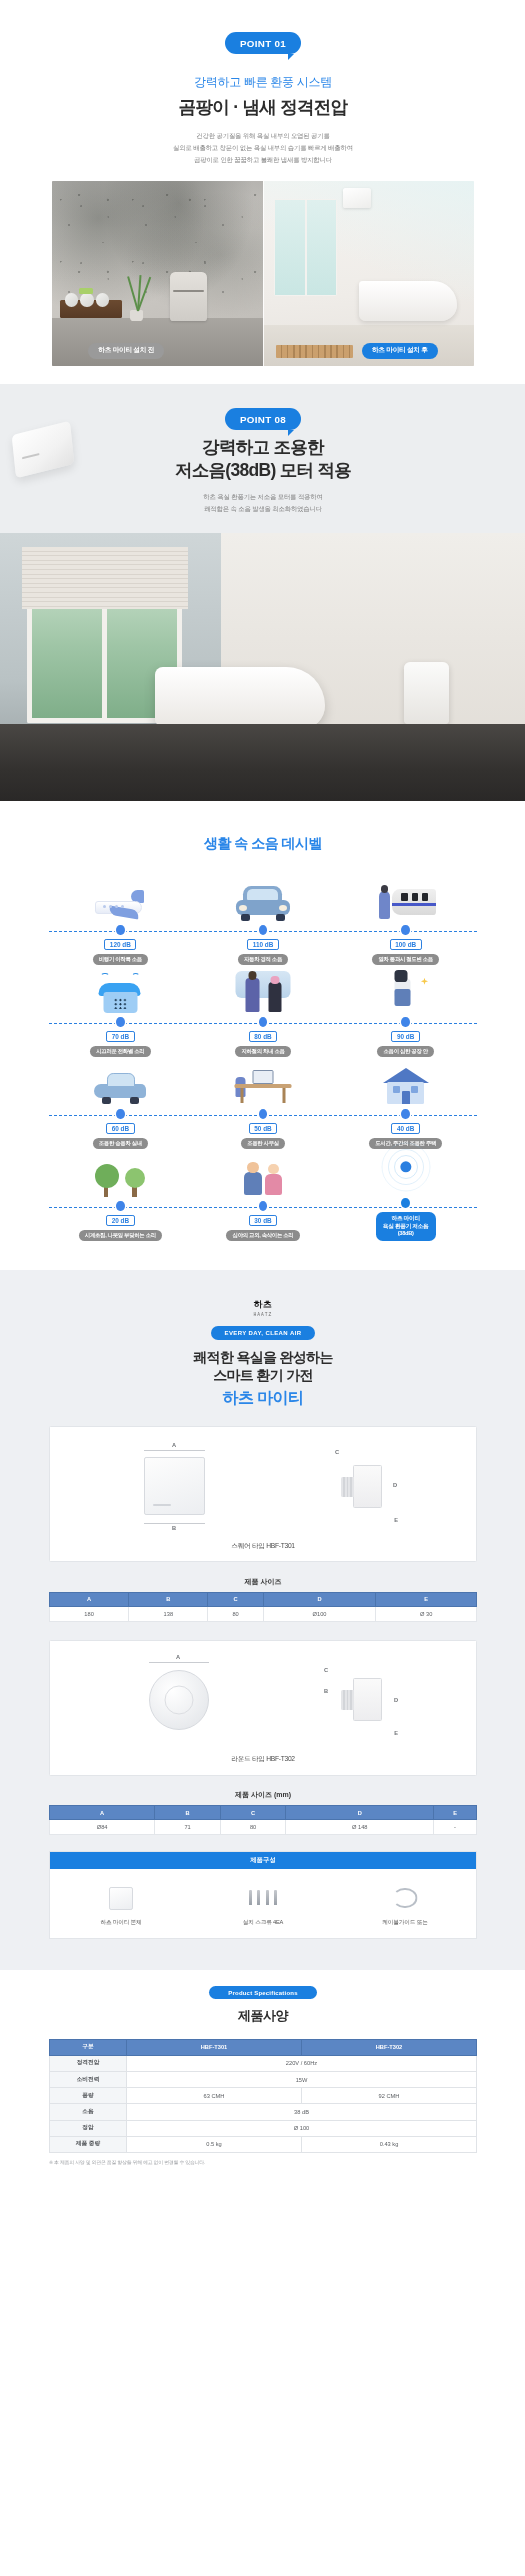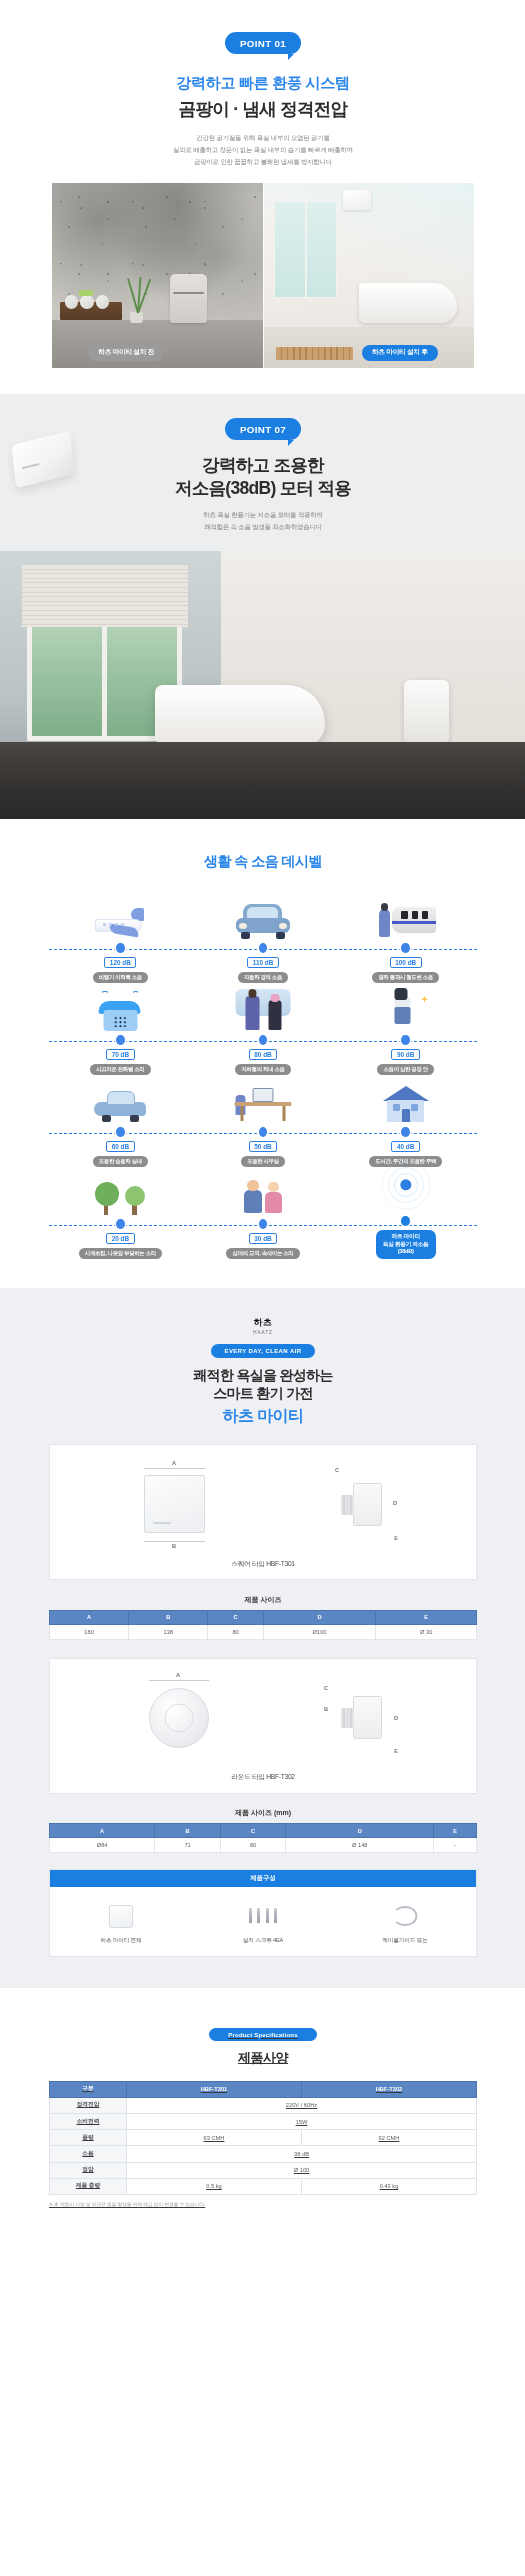--- a/index.html
+++ b/index.html
@@ -15,26 +15,26 @@
     display:inline-block; position:relative;
     background:#1a7fe0; color:#fff; font-weight:bold; font-size:9.8px;
     letter-spacing:0.3px; padding:5.7px 15.5px 5.7px 15.5px; border-radius:11.3px 11.3px 11.3px 11.3px;
   }
   .point-badge:after{
     content:""; position:absolute; right:7.2px; bottom:-5.7px;
     border-left:6.7px solid #1a7fe0; border-bottom:6.2px solid transparent;
   }
 
   .sec-head{ text-align:center; }
-  .kicker{ color:#2a86e8; font-size:15px; font-weight:bold; letter-spacing:-0.3px; }
+  .kicker{ color:#2a86e8; font-size:12px; font-weight:normal; letter-spacing:-0.3px; }
   .headline{ font-size:17.5px; font-weight:bold; color:#2c2c2c; letter-spacing:-0.7px; line-height:1.28; }
   .subcopy{ font-size:6.4px; color:#7d7d7d; line-height:1.85; letter-spacing:-0.2px; }
 
   
-  #point01{ padding:32px 0 26px; background:#fff; }
+  #point01{ padding:32px 0 18px; background:#fff; }
   #point01 .kicker{ margin-top:19.6px; }
   #point01 .headline{ margin-top:5.2px; }
   #point01 .subcopy{ margin-top:11.3px; }
 
   .photo{ position:relative; width:422px; margin:15.5px auto 0; height:185px;
           border-radius:1px; overflow:hidden; }
 
   
   .bath-before{
     position:absolute; left:0; top:0; width:50%; height:100%;
@@ -144,21 +144,21 @@
     position:absolute; bottom:7.2px; color:#fff; font-size:6.7px; font-weight:bold;
     padding:3.6px 10.3px; border-radius:9.3px; letter-spacing:-0.3px; white-space:nowrap;
   }
   .tag.before{ left:36px; background:#9a9a9a; }
   .tag.after { right:36px; background:#1a7fe0; }
 
   
   #point02{ background:#eceef0; padding:24px 0 0; position:relative; }
   #point02 .inner{ text-align:center; position:relative; z-index:2; }
   #point02 .kicker{ margin-top:18.5px; }
-  #point02 .headline{ margin-top:14px; }
+  #point02 .headline{ margin-top:6px; }
   #point02 .subcopy{ margin-top:10.3px; padding-bottom:17.5px; }
   .ceiling-fan{
     position:absolute; left:13.4px; top:44px; width:60px; height:43px;
     background:linear-gradient(150deg,#ffffff 0%,#f2f2f2 60%,#e2e2e2 100%);
     border-radius:5.2px; transform:rotate(-14deg) skewX(-8deg);
     box-shadow:0 4.1px 9.3px rgba(0,0,0,.10); z-index:1;
   }
   .ceiling-fan:after{
     content:""; position:absolute; left:8.2px; top:24px; width:17.5px; height:1.5px;
     background:#c7c7c7; border-radius:1px;
@@ -331,21 +331,21 @@
   .ill-couple .b2{ position:absolute; right:8.2px; top:16.5px; width:16.5px; height:20.6px; background:#e38aa6; border-radius:5.2px 5.2px 2.1px 2.1px; }
 
   .ill-ripple{ width:62px; height:56px; }
   .ill-ripple .rg{ position:absolute; left:50%; top:50%; transform:translate(-50%,-50%);
      border:1.5px solid rgba(120,185,235,.5); border-radius:50%; }
   .ill-ripple .core{ position:absolute; left:50%; top:50%; transform:translate(-50%,-50%);
      width:11.3px; height:11.3px; border-radius:50%; background:#2a7fe0; }
 
   
   #product{ background:#eef0f3; padding:29px 0 31px; }
-  .brand{ text-align:center; color:#111; font-size:8.8px; font-weight:bold; letter-spacing:0.5px; }
+  .brand{ text-align:center; color:#111; font-size:8.8px; font-weight:bold; letter-spacing:0.5px;font-family:Liberation Mono, monospace; }
   .brand small{ display:block; font-size:4.6px; color:#6d6d6d; letter-spacing:1px; margin-top:1px; font-weight:normal; }
   .chip{
     display:inline-block; background:#1a7fe0; color:#fff; font-size:6px; font-weight:bold;
     padding:3.6px 13.4px; border-radius:7.7px; letter-spacing:0.4px; margin-top:9.3px;
   }
   #product .headline{ margin-top:9.3px; font-size:14px; }
   #product .prodname{ color:#2a86e8; font-size:16px; font-weight:bold; margin-top:3.1px; letter-spacing:-0.6px; }
 
   .card{
     width:428px; margin:17.5px auto 0; background:#fff; border:0.5px solid #e2e5e9; border-radius:1.5px;
@@ -395,21 +395,21 @@
   .box-unit{ position:absolute; left:50%; top:4.1px; transform:translateX(-50%);
     width:24px; height:23px; background:linear-gradient(160deg,#fff,#eceef1);
     border:0.5px solid #d7dadf; border-radius:2.1px; }
   .box-screw{ position:absolute; left:50%; top:7.2px; transform:translateX(-50%); width:28px; height:15.5px; }
   .box-screw i{ position:absolute; top:0; width:3.1px; height:15.5px;
     background:linear-gradient(180deg,#c6c9ce,#9aa0a8); border-radius:1px 1px 0 0; }
   .box-cable{ position:absolute; left:50%; top:5.2px; transform:translateX(-50%);
     width:25px; height:20.6px; border:2.6px solid #b9bfc7; border-radius:50%; border-left-color:transparent; }
 
   
-  #spec{ background:#fff; padding:40px 0 24px;text-decoration:underline; }
+  #spec{ background:#fff; padding:16px 0 24px; }
   .spec-chip{
     display:block; width:108px; margin:0 auto; background:#1a7fe0; color:#fff; text-align:center;
     font-size:6px; font-weight:bold; padding:3.6px 0; border-radius:7.2px; letter-spacing:0.2px;
   }
   #spec h3{ text-align:center; font-size:13px; font-weight:bold; color:#2c2c2c; margin-top:8.2px; letter-spacing:-0.5px; }
   table.spec{ width:428px; margin:13.4px auto 0; border-collapse:collapse; font-size:5.7px; }
   table.spec th{
     background:#5b86c4; color:#fff; padding:3.6px 0; border:0.5px solid #4b74ad; font-weight:bold;
   }
   table.spec td{
@@ -464,21 +464,21 @@
       </div>
       <div class="split-line"></div>
       <span class="tag before">하츠 마이티 설치 전</span>
       <span class="tag after">하츠 마이티 설치 후</span>
     </div>
   </section>
 
   <section id="point02">
     <div class="ceiling-fan"></div>
     <div class="inner">
-      <span class="point-badge">POINT 07</span>
+      <span class="point-badge">POINT 08</span>
       <div class="headline">
         <div>강력하고 조용한</div>
         <div>저소음(38dB) 모터 적용</div>
       </div>
       <div class="subcopy">
         <div>하츠 욕실 환풍기는 저소음 모터를 적용하여</div>
         <div>쾌적함은 속 소음 발생을 최소화하였습니다</div>
       </div>
     </div>
     <div class="photo2">

